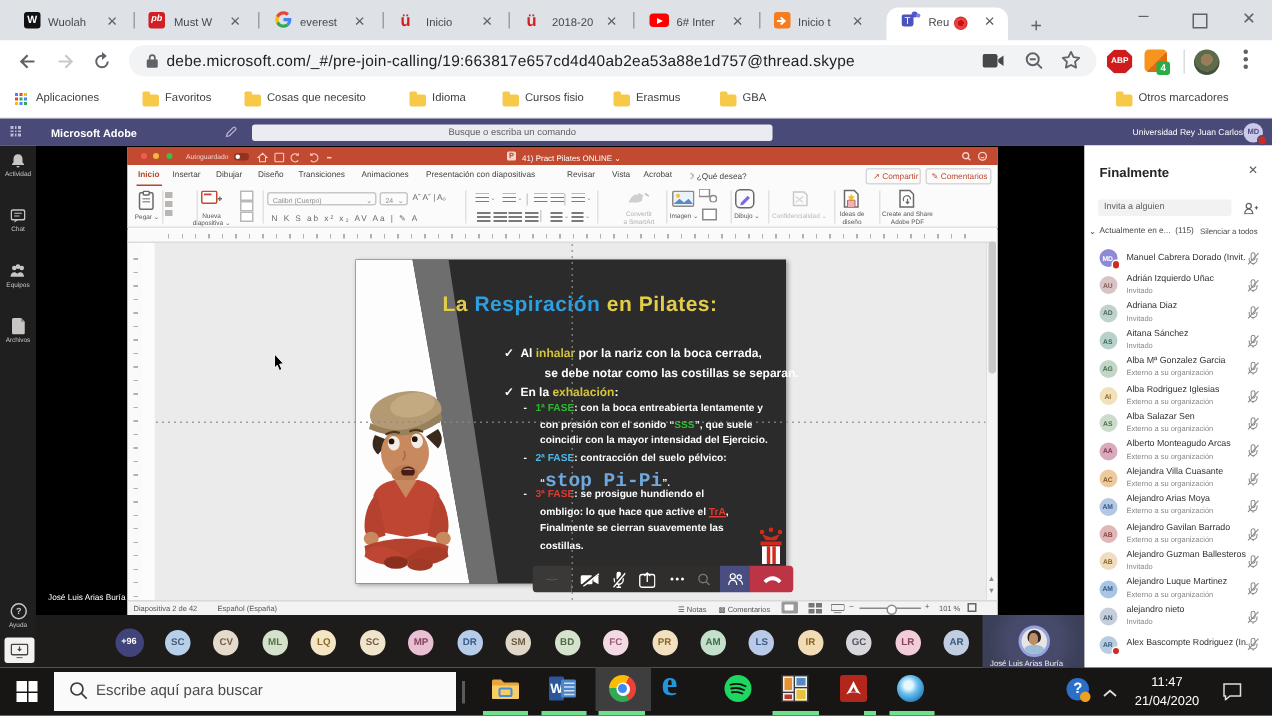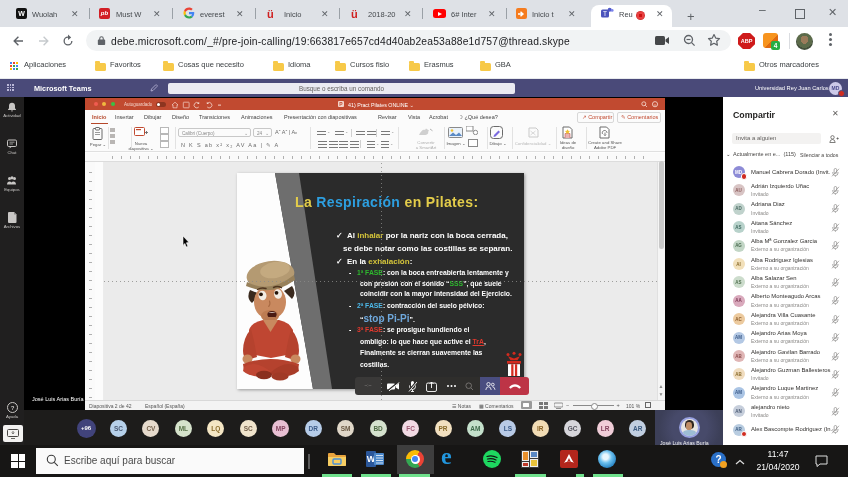--- a/index.html
+++ b/index.html
@@ -156,21 +156,21 @@
 <b style="background:#bbb8d8;width:1.7px;height:1.7px"></b>
     <b style="background:#bbb8d8;width:1.7px;height:1.7px"></b>
     <b style="background:#bbb8d8;width:1.7px;height:1.7px"></b>
     <b style="background:#bbb8d8;width:1.7px;height:1.7px"></b>
     <b style="background:#bbb8d8;width:1.7px;height:1.7px"></b>
     <b style="background:#bbb8d8;width:1.7px;height:1.7px"></b>
     <b style="background:#bbb8d8;width:1.7px;height:1.7px"></b>
     <b style="background:#bbb8d8;width:1.7px;height:1.7px"></b>
     <b style="background:#bbb8d8;width:1.7px;height:1.7px"></b>
 </div>
-<span class="a" style="left:34px;top:84px;color:#fff;font-size:7.3px;font-weight:bold">Microsoft Teams</span>
+<span class="a" style="left:34px;top:84px;color:#fff;font-size:7.3px;font-weight:bold">Microsoft Adobe</span>
 <svg class="a" style="left:150px;top:84px" width="8" height="8" viewBox="0 0 8 8">
     <path d="M1 7l.5-2L5.6.9a.7.7 0 0 1 1 0l.5.5a.7.7 0 0 1 0 1L3 6.5z" fill="none" stroke="#bbb8d8" stroke-width=".8"></path>
   </svg>
 <div class="a" style="left:168px;top:82.5px;width:347px;height:11px;background:#ebebf2;border-radius:2px;text-align:center;font-size:6.3px;color:#62605e;line-height:11px">Busque o escriba un comando</div>
 <span class="a" style="left:755px;top:85px;color:#fff;font-size:5.7px">Universidad Rey Juan Carlos ⌄</span>
 <div class="crc" style="left:829px;top:81.5px;width:13px;height:13px;background:#ccc9e8;color:#4b4b8c;font-size:5px">MD</div>
 <div class="a" style="left:838px;top:90px;width:4.5px;height:4.5px;border-radius:50%;background:#d02b20;border:1px solid #4a4a79"></div>
 
 <div class="a" style="left:0;top:97px;width:24px;height:348px;background:#201f1f"></div>
 <svg class="a" style="left:7px;top:102px" width="10" height="10" viewBox="0 0 10 10">
@@ -384,27 +384,27 @@
   </svg>
 
 <div class="a" style="left:237px;top:173px;width:287px;height:216px;background:#2b2b2b;box-shadow:1px 1px 3px rgba(0,0,0,.35)">
 <svg class="a" style="left:0;top:0" width="287" height="216" viewBox="0 0 287 216">
 <polygon points="0,0 38,0 76,216 0,216" fill="#fdfdfd"></polygon>
 <polygon points="38,0 62,0 95,216 76,216" fill="#6e6e6e"></polygon>
 </svg>
 </div>
 <div class="sl" style="left:295px;top:193.5px;font-size:14px;letter-spacing:.35px;color:#e3cc4a">La <span style="color:#2d9fe0">Respiración</span> en Pilates:</div>
 <div class="sl" style="left:336px;top:230.5px;font-size:8px">✓ <span style="margin-left:2px">Al <span style="color:#d4c43a">inhalar</span> por la nariz con la boca cerrada,</span></div>
-<div class="sl" style="left:343px;top:243.5px;font-size:8px">se debe notar como las costillas se separan.</div>
+<div class="sl" style="left:363px;top:243.5px;font-size:8px">se debe notar como las costillas se separan.</div>
 <div class="sl" style="left:336px;top:256.5px;font-size:8px">✓ <span style="margin-left:2px">En la <span style="color:#d4c43a">exhalación</span>:</span></div>
 <div class="sl" style="left:349px;top:269px;font-size:6.8px">-&nbsp;&nbsp;&nbsp;<span style="color:#2eb82e">1ª FASE</span>: con la boca entreabierta lentamente y</div>
 <div class="sl" style="left:360px;top:279.8px;font-size:6.8px">con presión con el sonido “<span style="color:#2eb82e">SSS</span>”, que suele</div>
 <div class="sl" style="left:360px;top:290.3px;font-size:6.8px">coincidir con la mayor intensidad del Ejercicio.</div>
 <div class="sl" style="left:349px;top:302px;font-size:6.8px">-&nbsp;&nbsp;&nbsp;<span style="color:#4db8e8">2ª FASE</span>: contracción del suelo pélvico:</div>
-<div class="sl" style="left:360px;top:313.3px;font-size:6.8px">“<span style="color:#6fa8dc;font-family:Liberation Sans, sans-serif;font-size:10px">stop Pi-Pi</span>”.</div>
+<div class="sl" style="left:360px;top:313.3px;font-size:6.8px">“<span style="color:#6fa8dc;font-family:Liberation Mono, monospace;font-size:13px">stop Pi-Pi</span>”.</div>
 <div class="sl" style="left:349px;top:326px;font-size:6.8px">-&nbsp;&nbsp;&nbsp;<span style="color:#e0392e">3ª FASE</span>: se prosigue hundiendo el</div>
 <div class="sl" style="left:360px;top:337.8px;font-size:6.8px">ombligo: lo que hace que active el <span style="color:#e0392e;text-decoration:underline">TrA</span>,</div>
 <div class="sl" style="left:360px;top:348.8px;font-size:6.8px">Finalmente se cierran suavemente las</div>
 <div class="sl" style="left:360px;top:360.5px;font-size:6.8px">costillas.</div>
 
 <svg class="a" style="left:503px;top:351px" width="22" height="27" viewBox="0 0 22 27">
 <circle cx="5" cy="3.6" r="1.5" fill="#d42a1e"></circle>
     <circle cx="11" cy="2.2" r="1.5" fill="#d42a1e"></circle>
     <circle cx="17" cy="3.6" r="1.5" fill="#d42a1e"></circle>
 <path d="M5 5.2L7.5 9.2h7L17 5.2l-6 2.2z" fill="#d42a1e"></path>
@@ -512,21 +512,21 @@
  <div class="a" style="left:23.5px;top:6.5px;width:21px;height:21px;border-radius:50%;background:#97a0e0"></div>
  <div class="a" style="left:25.5px;top:8.5px;width:17px;height:17px;border-radius:50%;background:#e8e6e2;overflow:hidden">
    <div class="a" style="left:4px;top:1px;width:9px;height:9px;border-radius:50% 50% 42% 42%;background:#2e2620"></div>
    <div class="a" style="left:5.5px;top:3.5px;width:6px;height:7.5px;border-radius:45%;background:#c08e66"></div>
    <div class="a" style="left:2px;top:11.5px;width:13px;height:6px;border-radius:45% 45% 0 0;background:#9dbdd4"></div>
  </div>
  <div class="a" style="left:5px;top:38.5px;width:63px;color:#f0f0f0;font-size:5.2px;transform:translateY(-9px)">José Luis Arias Buría</div>
 </div>
 
 <div class="a" style="left:723px;top:97px;width:125px;height:348px;background:#fff"></div>
-<span class="a" style="left:733px;top:110px;font-size:8.8px;font-weight:bold;color:#252423">Compartir</span>
+<span class="a" style="left:733px;top:110px;font-size:8.8px;font-weight:bold;color:#252423">Finalmente</span>
 <span class="a" style="left:832px;top:109px;font-size:8px;color:#605e5c">✕</span>
 <div class="a" style="left:732px;top:133px;width:89px;height:11px;background:#f3f2f1;border-radius:2px;font-size:6px;color:#605e5c;line-height:11px;padding-left:4px;box-sizing:border-box">Invita a alguien</div>
 <svg class="a" style="left:829px;top:135px" width="10" height="8" viewBox="0 0 10 8">
     <circle cx="3.5" cy="2.3" r="1.7" fill="none" stroke="#605e5c" stroke-width=".8"></circle>
     <path d="M.8 7.5q.3-3 2.7-3t2.7 3z" fill="none" stroke="#605e5c" stroke-width=".8"></path>
     <path d="M7.5 3.5h2.2M8.6 2.4v2.2" stroke="#605e5c" stroke-width=".8"></path>
   </svg>
 <span class="a" style="left:726px;top:151px;font-size:5.5px;color:#484644">⌄</span>
 <span class="a" style="left:733px;top:151px;font-size:5.5px;color:#484644">Actualmente en e...&nbsp;&nbsp;(115)</span>
 <span class="a" style="left:800px;top:151.5px;font-size:5.2px;color:#484644">Silenciar a todos</span>

